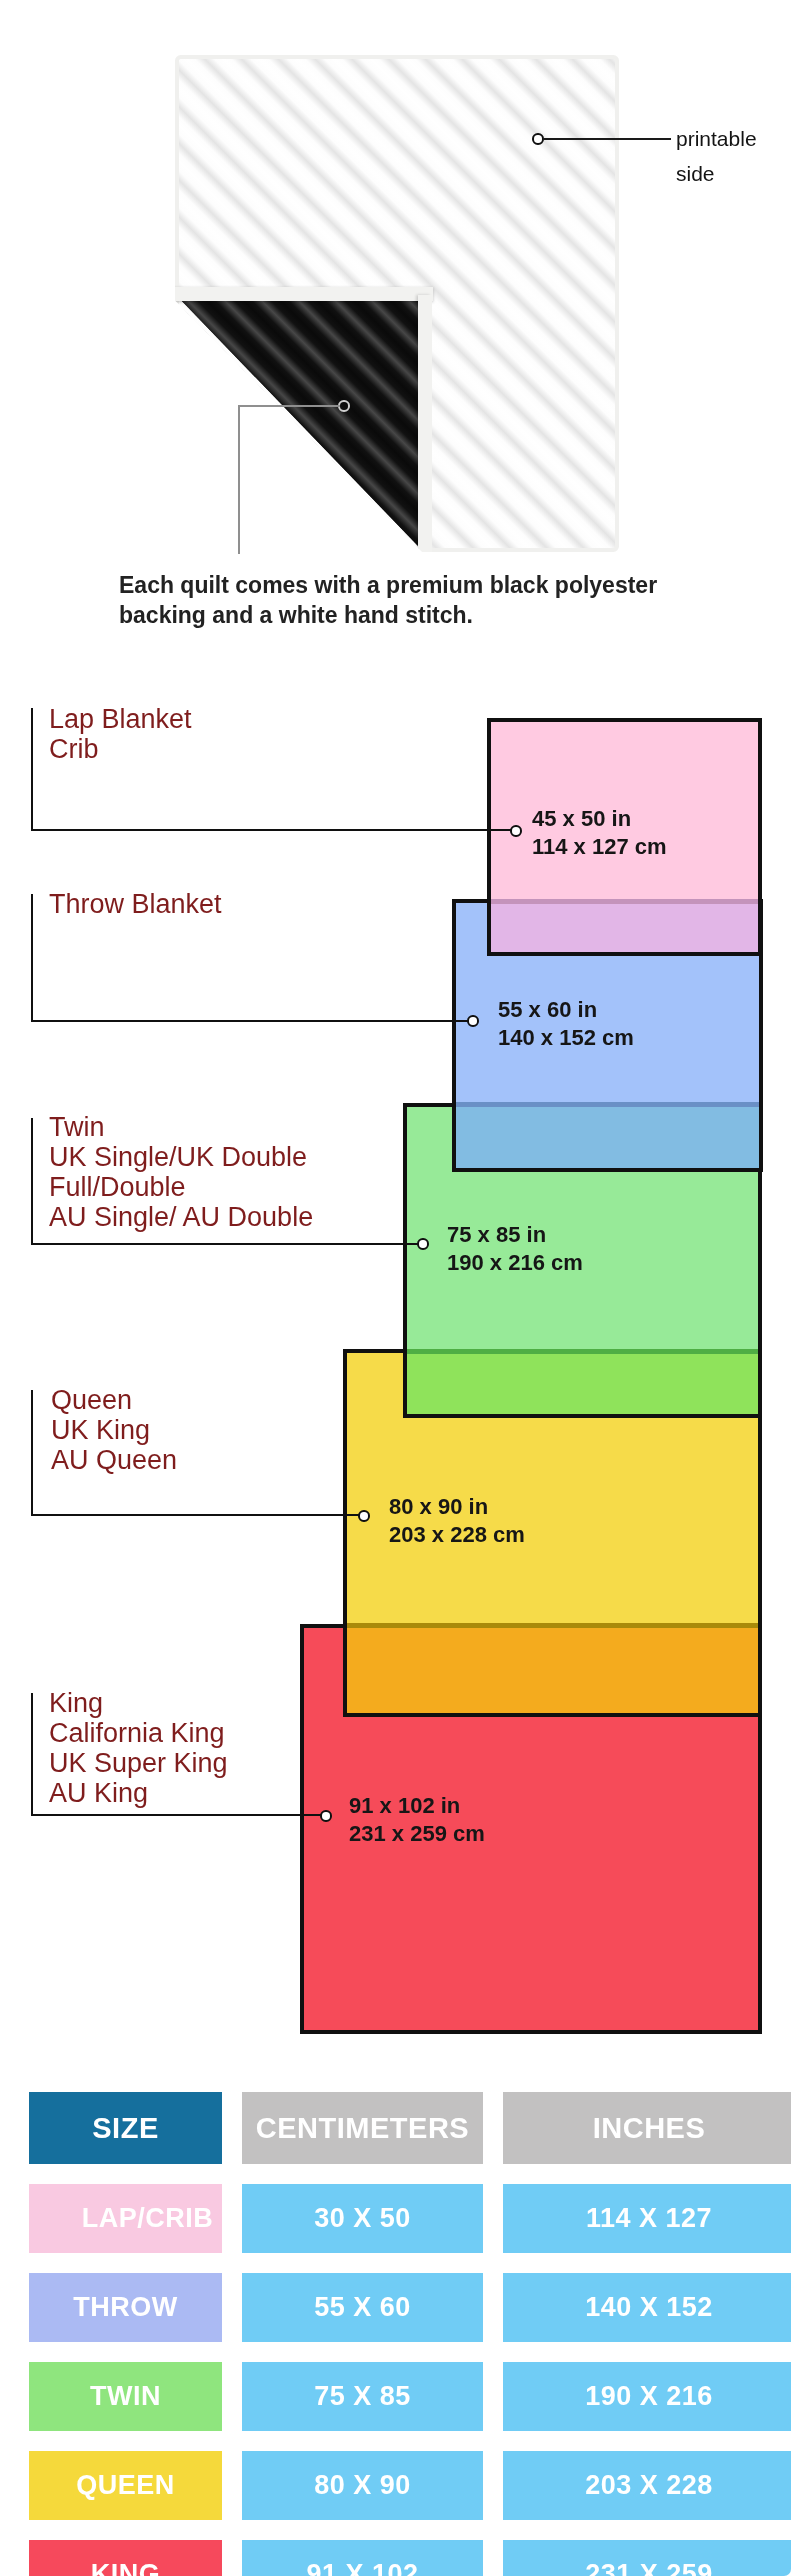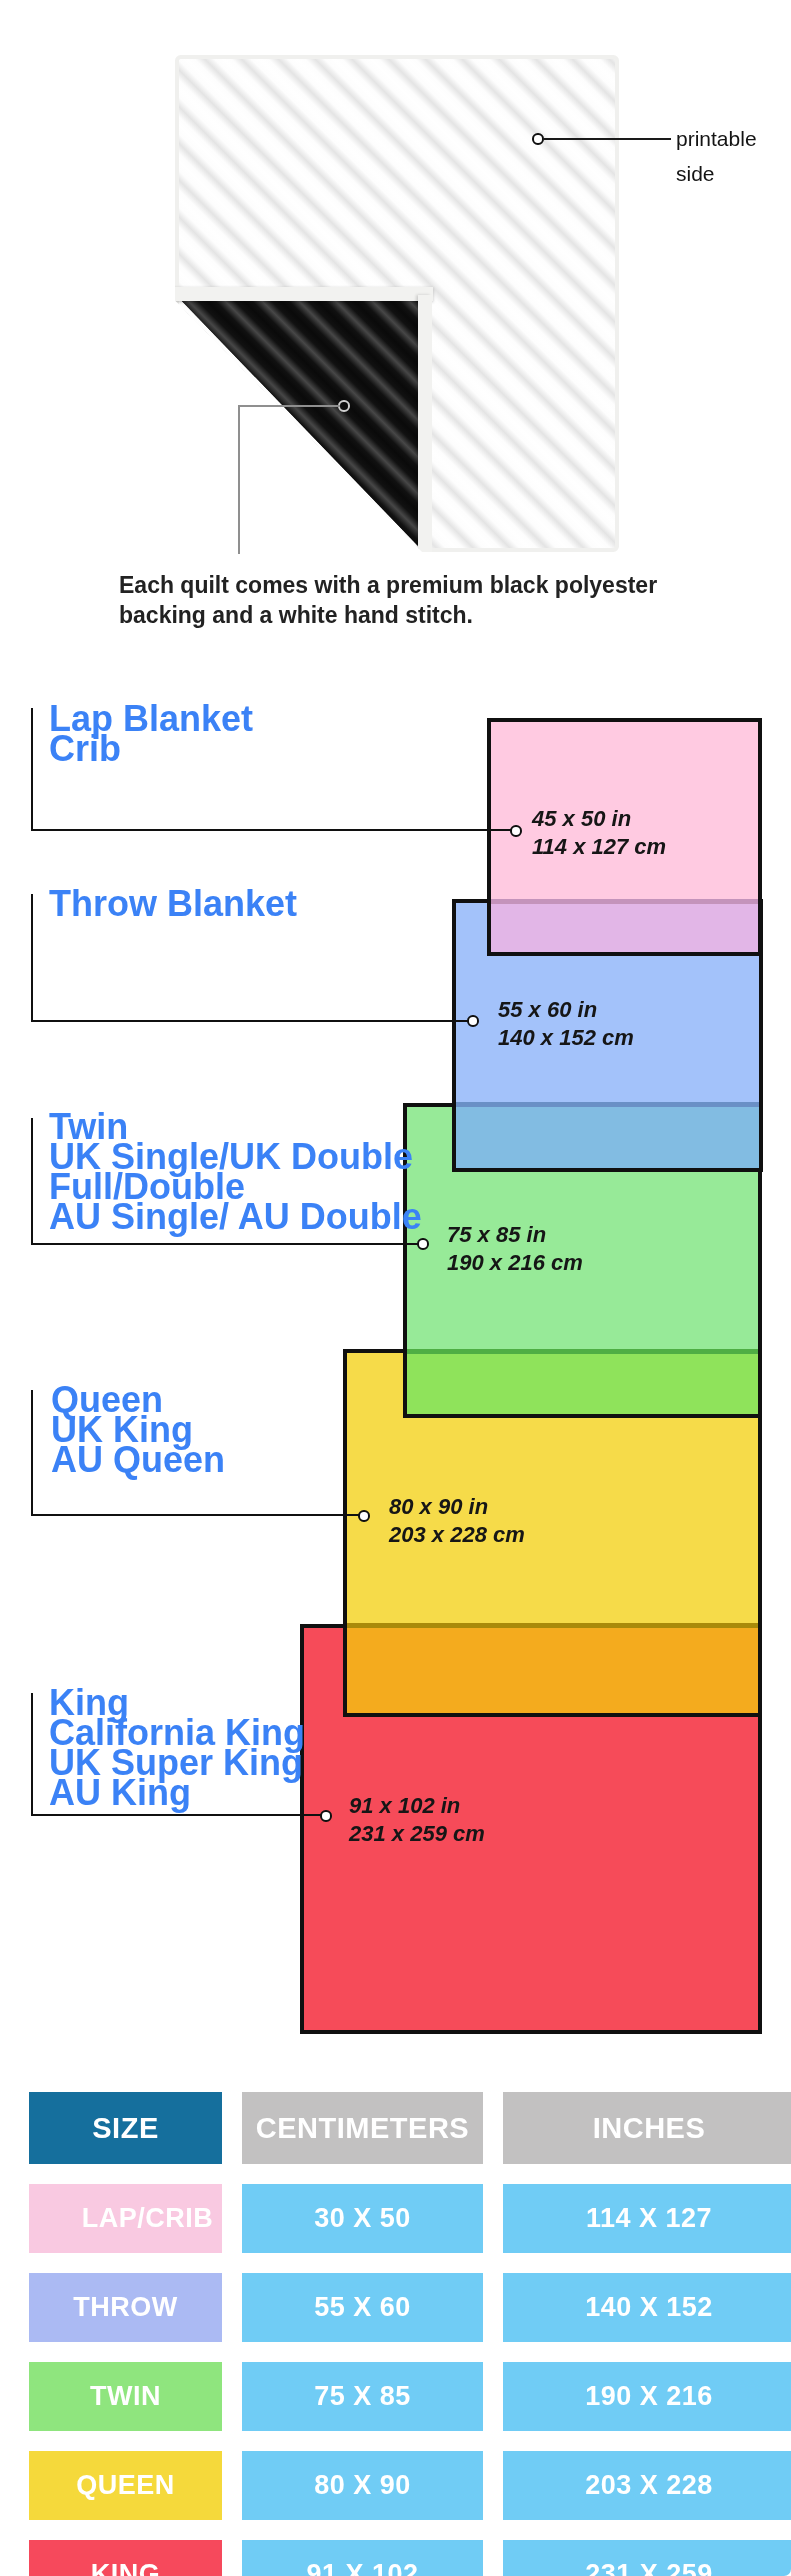--- a/index.html
+++ b/index.html
@@ -44,21 +44,21 @@
   .r-lap{left:487px;top:718px;width:275px;height:238px;background:#ffcae1;}
   .r-throw{left:452px;top:899px;width:311px;height:273px;background:#a3c2fa;}
   .r-twin{left:403px;top:1103px;width:359px;height:315px;background:#97ea98;}
   .r-queen{left:343px;top:1349px;width:419px;height:368px;background:#f6db49;}
   .r-king{left:300px;top:1624px;width:462px;height:410px;background:#f64b59;}
   .ov-lap{top:177px;background:#e2b6e7;border-top:5.7px solid #c493bb;}
   .ov-throw{top:199px;background:#82bce2;border-top:5.7px solid #6a90c6;}
   .ov-twin{top:242px;background:#8fe35b;border-top:5.7px solid #4fae44;}
   .ov-queen{top:270px;background:#f4ab1e;border-top:5.7px solid #a98a0a;}
 
-  .lbl{position:absolute;font-weight:700;font-size:36px;line-height:30px;color:#3b82f6;}
+  .lbl{position:absolute;font-weight:400;font-size:27px;line-height:30px;color:#7f1d1d;}
   .lbl span{display:block;white-space:nowrap;}
   .lb-lap{left:49px;top:704px;}
   .lb-throw{left:49px;top:889px;}
   .lb-twin{left:49px;top:1112px;}
   .lb-queen{left:51px;top:1385px;}
   .lb-king{left:49px;top:1688px;}
 
   .vl,.hl{position:absolute;background:#101010;}
   .vl{width:1.9px;left:31px;}
   .hl{height:1.9px;left:31px;}
@@ -67,21 +67,21 @@
   .vl-twin{top:1118px;height:126px;} .hl-twin{top:1243px;width:387px;}
   .vl-queen{top:1390px;height:125px;}.hl-queen{top:1514px;width:329px;}
   .vl-king{top:1693px;height:122px;} .hl-king{top:1814px;width:290px;}
   .dt-lap{left:510px;top:825px;}
   .dt-throw{left:467px;top:1015px;}
   .dt-twin{left:417px;top:1238px;}
   .dt-queen{left:358px;top:1510px;}
   .dt-king{left:320px;top:1810px;}
 
   .dim{position:absolute;font-weight:700;font-size:22px;line-height:28px;color:#161616;}
-  .dim span{display:block;white-space:nowrap;font-style:italic;}
+  .dim span{display:block;white-space:nowrap;}
   .dm-lap{left:532px;top:805px;}
   .dm-throw{left:498px;top:996px;}
   .dm-twin{left:447px;top:1221px;}
   .dm-queen{left:389px;top:1493px;}
   .dm-king{left:349px;top:1792px;}
 
   
   .size-table{position:absolute;left:29px;top:2092px;display:grid;
               grid-template-columns:193px 241px 292px;
               grid-template-rows:72px 69px 69px 69px 69px 69px;gap:20px;}

